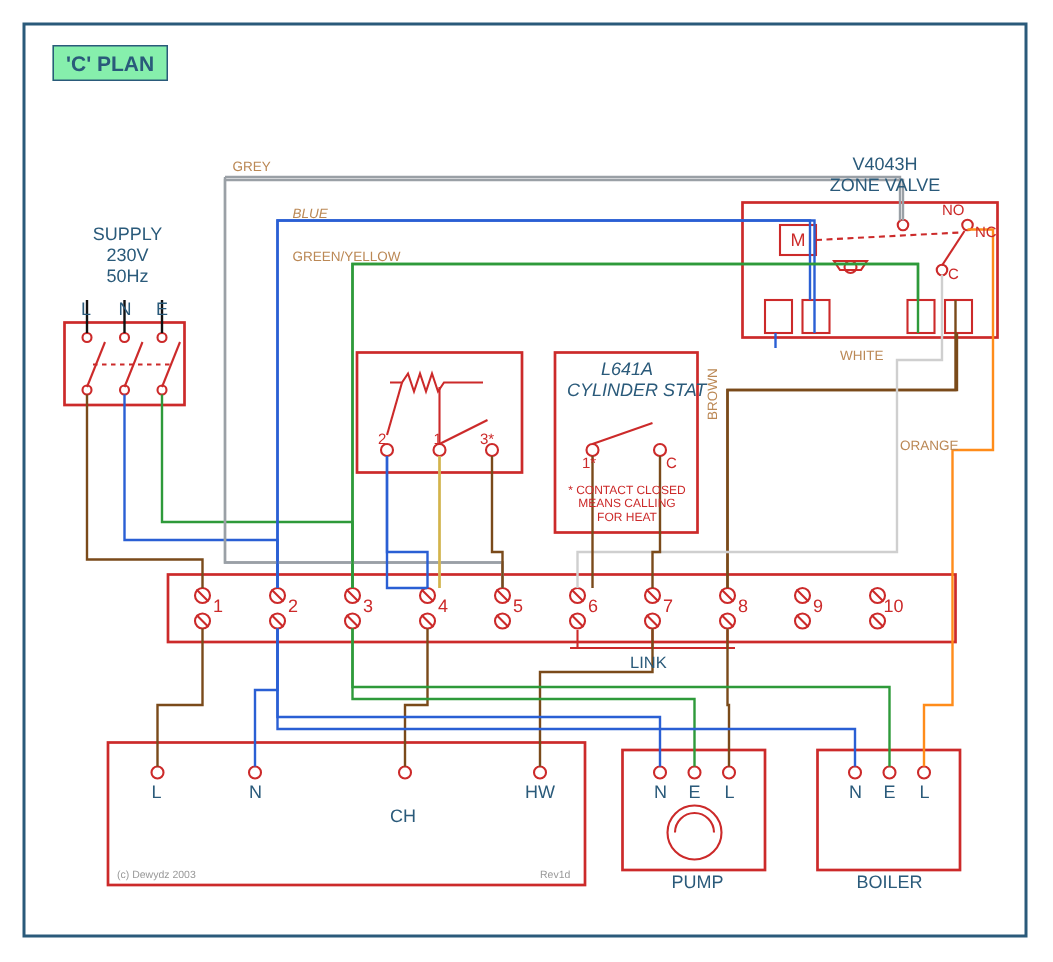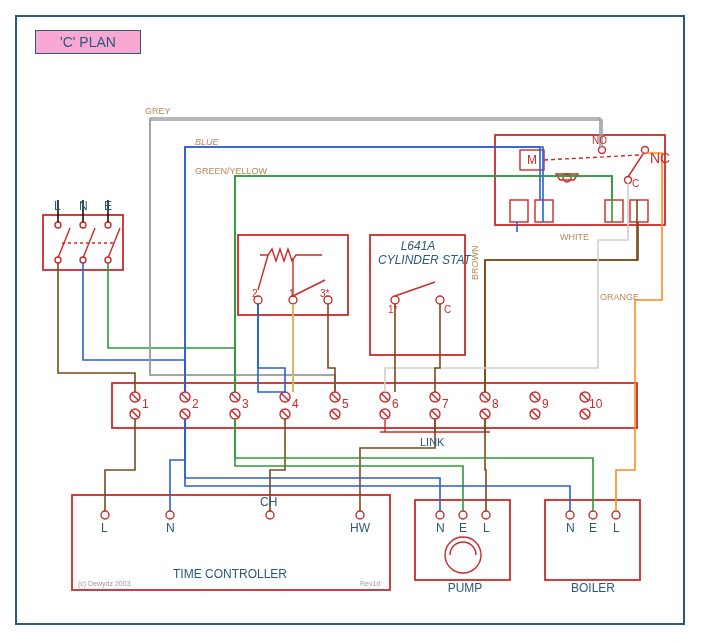--- a/index.html
+++ b/index.html
@@ -30,25 +30,25 @@
     line-height: 1.15;
   }
   .lbl.small { font-size: 9px; color: #b85; }
   .lbl.tiny  { font-size: 7px; color: #999; }
   .lbl.red   { color: #cc2a2a; }
   .lbl.center { text-align: center; }
   .title-box {
     position: absolute;
     left: 35px; top: 30px;
     border: 1.5px solid #2a5a7a;
-    padding: 3px 24px;
+    padding: 3px 8px;
     font-size: 14px;
-    font-weight: normal;
+    font-weight: bold;
     color: #2a5a7a;
-    background: #f9a8d4;
+    background: #86efac;
   }
 </style>
 </head>
 <body>
 
 <div class="frame">
   <div class="outer-border"></div>
   <div class="title-box">'C' PLAN</div>
 
   <svg width="702" height="641">
@@ -314,68 +314,80 @@
       <path d="M185 419 V478 H440 V511" stroke="#2a5fd4"></path>
       <path d="M235 419 V466 H463 V511" stroke="#2e9a3a"></path>
       <path d="M485 419 V470 H486 V511" stroke="#7a4a1a"></path>
 
       <path d="M185 419 V486 H570 V511" stroke="#2a5fd4"></path>
       <path d="M235 419 V458 H593 V511" stroke="#2e9a3a"></path>
 
     </g>
   </svg>
 
+  <div class="lbl center" style="left:50px; top:150px; width:70px;">
+    <span>SUPPLY</span><br>
+    <span>230V</span><br>
+    <span>50Hz</span>
+  </div>
   <div class="lbl" style="left:54px; top:200px;">L</div>
   <div class="lbl" style="left:79px; top:200px;">N</div>
   <div class="lbl" style="left:104px; top:200px;">E</div>
 
+  <div class="lbl center" style="left:545px; top:103px; width:90px;">
+    <span>V4043H</span><br><span>ZONE VALVE</span>
+  </div>
   <div class="lbl red" style="left:527px; top:154px;">M</div>
-  <div class="lbl red" style="left:592px; top:135px; font-size:10px;text-align:center;">NO</div>
-  <div class="lbl red" style="left:650px; top:150px; font-size:14px;">NC</div>
+  <div class="lbl red" style="left:628px; top:135px; font-size:10px;text-align:center;">NO</div>
+  <div class="lbl red" style="left:650px; top:150px; font-size:10px;">NC</div>
   <div class="lbl red" style="left:632px; top:178px; font-size:10px;">C</div>
 
   <div class="lbl red" style="left:252px; top:288px; font-size:10px;">2</div>
   <div class="lbl red" style="left:289px; top:288px; font-size:10px;">1</div>
   <div class="lbl red" style="left:320px; top:288px; font-size:10px;">3*</div>
 
   <div class="lbl center" style="left:378px; top:240px; width:80px;font-style:italic;">
     <span>L641A</span><br><span>CYLINDER STAT</span>
   </div>
   <div class="lbl red" style="left:388px; top:304px; font-size:10px;">1*</div>
   <div class="lbl red" style="left:444px; top:304px; font-size:10px;">C</div>
+  <div class="lbl red center" style="left:372px; top:322px; width:92px; font-size:8px;">
+    <span>* CONTACT CLOSED</span><br>
+    <span>MEANS CALLING</span><br>
+    <span>FOR HEAT</span>
+  </div>
 
   <div class="lbl red" style="left:142px; top:398px;">1</div>
   <div class="lbl red" style="left:192px; top:398px;">2</div>
   <div class="lbl red" style="left:242px; top:398px;">3</div>
   <div class="lbl red" style="left:292px; top:398px;">4</div>
   <div class="lbl red" style="left:342px; top:398px;">5</div>
   <div class="lbl red" style="left:392px; top:398px;">6</div>
   <div class="lbl red" style="left:442px; top:398px;">7</div>
   <div class="lbl red" style="left:492px; top:398px;">8</div>
   <div class="lbl red" style="left:542px; top:398px;">9</div>
   <div class="lbl red" style="left:589px; top:398px;">10</div>
   <div class="lbl" style="left:420px; top:436px; font-size:11px;">LINK</div>
 
-  <div class="lbl center" style="left:150px; top:568px; width:160px;">TIME CONTROLLER</div>
   <div class="lbl" style="left:101px; top:522px;">L</div>
   <div class="lbl" style="left:166px; top:522px;">N</div>
-  <div class="lbl" style="left:260px; top:496px;">CH</div>
+  <div class="lbl" style="left:260px; top:538px;">CH</div>
   <div class="lbl" style="left:350px; top:522px;">HW</div>
 
   <div class="lbl center" style="left:430px; top:582px; width:70px;">PUMP</div>
   <div class="lbl" style="left:436px; top:522px;">N</div>
   <div class="lbl" style="left:459px; top:522px;">E</div>
   <div class="lbl" style="left:483px; top:522px;">L</div>
 
   <div class="lbl center" style="left:558px; top:582px; width:70px;">BOILER</div>
   <div class="lbl" style="left:566px; top:522px;">N</div>
   <div class="lbl" style="left:589px; top:522px;">E</div>
   <div class="lbl" style="left:613px; top:522px;">L</div>
 
-  <div class="lbl small" style="left:145px; top:106px;">GREY</div>
+  <div class="lbl small" style="left:155px; top:106px;">GREY</div>
   <div class="lbl small" style="left:195px; top:137px;font-style:italic;">BLUE</div>
   <div class="lbl small" style="left:195px; top:166px;">GREEN/YELLOW</div>
   <div class="lbl small" style="left:470px; top:280px; transform:rotate(-90deg); transform-origin:left top;">BROWN</div>
   <div class="lbl small" style="left:560px; top:232px;">WHITE</div>
   <div class="lbl small" style="left:600px; top:292px;">ORANGE</div>
 
   <div class="lbl tiny" style="left:78px; top:580px;">(c) Dewydz 2003</div>
   <div class="lbl tiny" style="left:360px; top:580px;">Rev1d</div>
 </div>
 

